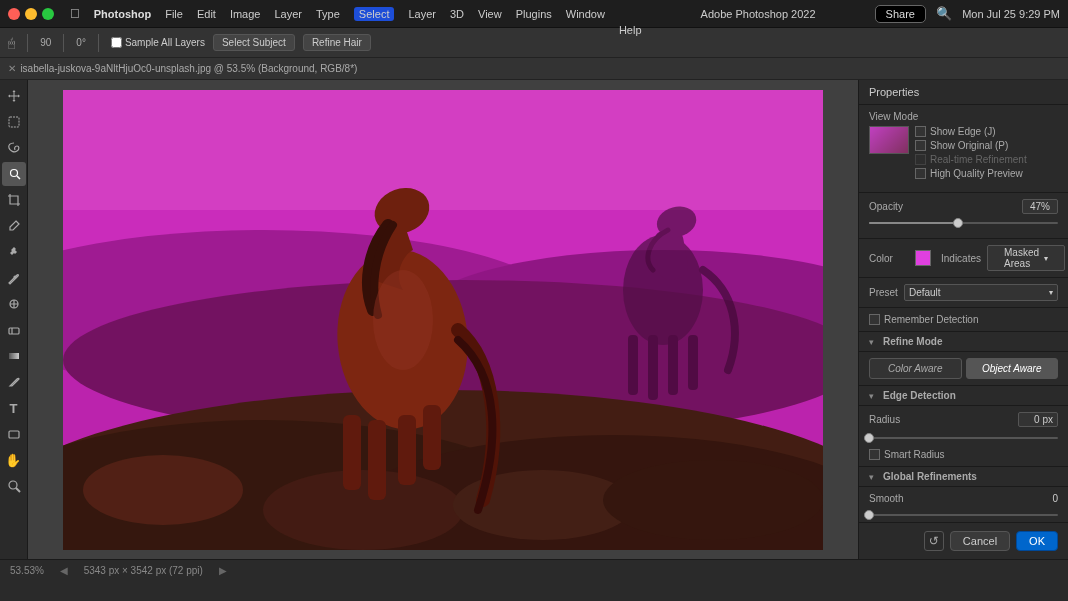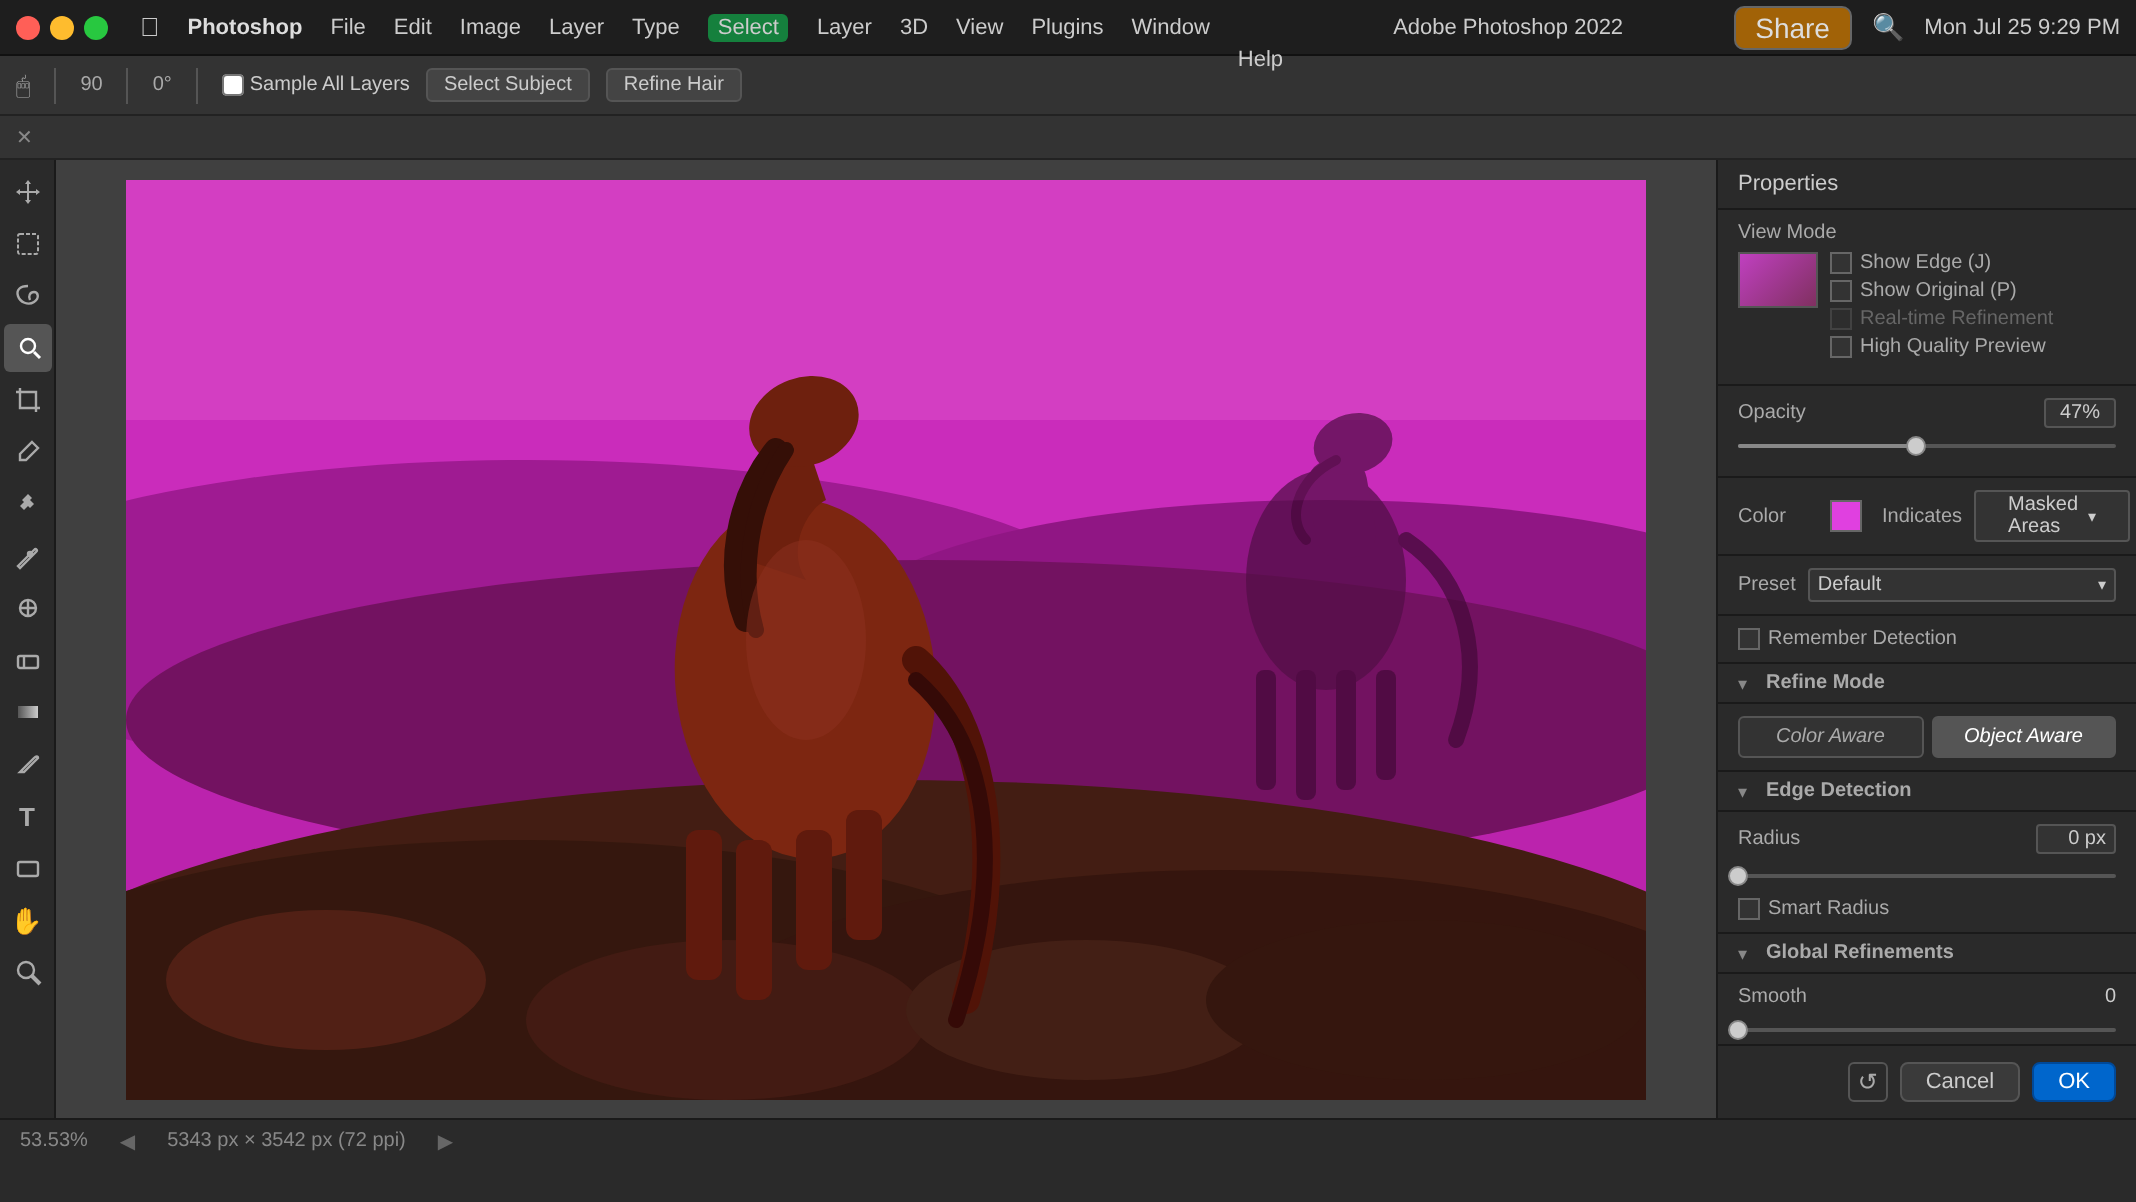--- a/index.html
+++ b/index.html
@@ -457,33 +457,33 @@
   </div>
 
   <div style="display:flex; gap:14px; align-items:center; margin-left:8px;">
     <span style="font-size:13px;"></span>
     <span style="font-weight:600; color:#ddd;">Photoshop</span>
     <span style="color:#ccc;">File</span>
     <span style="color:#ccc;">Edit</span>
     <span style="color:#ccc;">Image</span>
     <span style="color:#ccc;">Layer</span>
     <span style="color:#ccc;">Type</span>
-    <span style="color:#ccc; background:#15803d; padding:1px 5px; border-radius:3px;">Select</span>
+    <span style="color:#ccc; background:#1d4ed8; padding:1px 5px; border-radius:3px;">Select</span>
     <span style="color:#ccc;">Layer</span>
     <span style="color:#ccc;">3D</span>
     <span style="color:#ccc;">View</span>
     <span style="color:#ccc;">Plugins</span>
     <span style="color:#ccc;">Window</span>
     <span style="color:#ccc;margin-top:32px;">Help</span>
   </div>
 
   <div class="system-bar-center">Adobe Photoshop 2022</div>
 
   <div class="system-bar-icons">
-    <span style="background:#a16207; border:1px solid #666; padding:2px 10px; border-radius:5px; font-size:14px; color:#ddd;text-align:right;">Share</span>
+    <span style="background:#000000; border:1px solid #666; padding:2px 10px; border-radius:5px; font-size:11px; color:#ddd;text-align:right;">Share</span>
     <span style="font-size:13px;">🔍</span>
     <span style="font-size:11px; color:#ccc;">Mon Jul 25  9:29 PM</span>
   </div>
 </div>
 
 <div id="toolbar-top">
   <span style="color:#aaa; font-size:12px;">🖱</span>
   <div class="toolbar-sep"></div>
   <span style="font-size:10px; color:#aaa;">90</span>
   <div class="toolbar-sep"></div>
@@ -492,20 +492,21 @@
   <label style="display:flex;align-items:center;gap:3px;">
     <input type="checkbox" style="width: 11px; height: 11px;">
     <span style="font-size:10px; color:#ccc;">Sample All Layers</span>
   </label>
   <button class="toolbar-btn">Select Subject</button>
   <button class="toolbar-btn">Refine Hair</button>
 </div>
 
 <div id="file-tab">
   <span class="file-tab-close">✕</span>
+  <span style="font-size:10px; color:#aaa;">isabella-juskova-9aNltHjuOc0-unsplash.jpg @ 53.5% (Background, RGB/8*)</span>
 </div>
 
 <div id="main-layout">
 
   <div id="left-tools">
     <div class="tool-icon" title="Move">
       <svg width="14" height="14" viewBox="0 0 14 14" fill="#aaa">
           <path d="M7 1 L5.5 3 L6.5 3 L6.5 6.5 L3 6.5 L3 5.5 L1 7 L3 8.5 L3 7.5 L6.5 7.5 L6.5 11 L5.5 11 L7 13 L8.5 11 L7.5 11 L7.5 7.5 L11 7.5 L11 8.5 L13 7 L11 5.5 L11 6.5 L7.5 6.5 L7.5 3 L8.5 3 Z"></path>
         </svg>
     </div>

